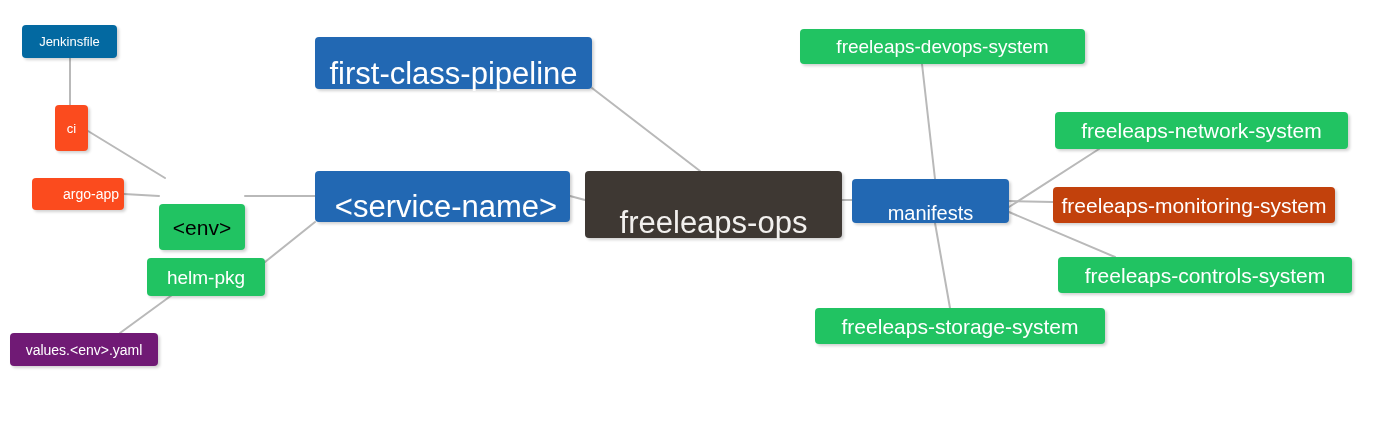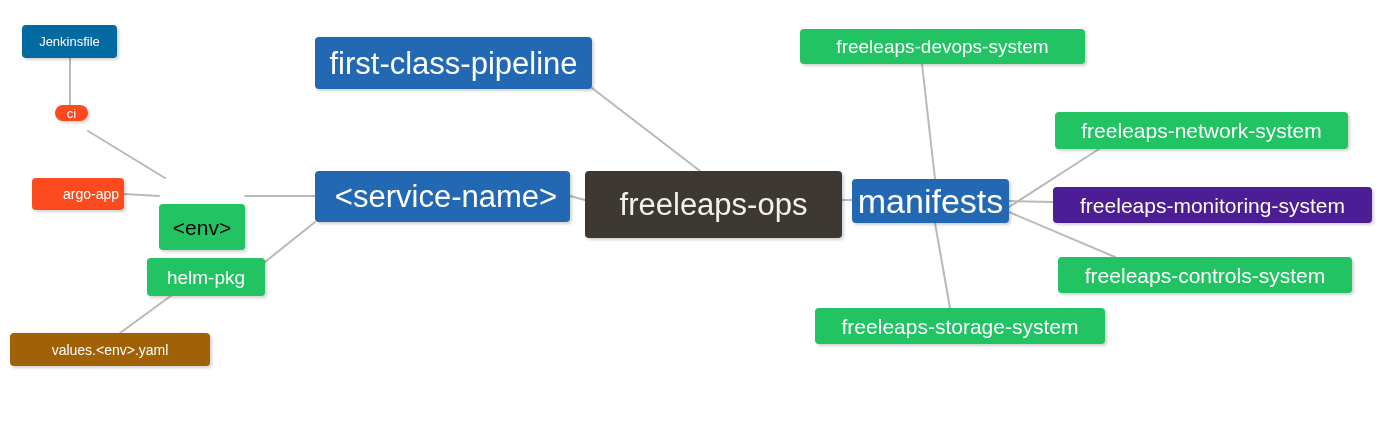--- a/index.html
+++ b/index.html
@@ -40,22 +40,22 @@
     box-shadow: 2px 2px 3px rgba(0,0,0,0.18);
     text-align: center;
     padding: 0 9px;
     user-select: none;
   }
   .node-label {
     display: block;
     white-space: nowrap;
   }
   
-  .sz-root   { font-size: 31px; }
-  .sz-l1     { font-size: 34px; }
+  .sz-root   { font-size: 31px; align-items: flex-end; }
+  .sz-l1     { font-size: 20px; align-items: flex-end; }
   .sz-l2     { font-size: 21px; }
   .sz-l3     { font-size: 19px; }
   .sz-l4     { font-size: 14px; }
   .sz-sm     { font-size: 13px; }
 </style>
 </head>
 <body>
 
 <div id="mindmap">
   <svg id="edge-layer" viewBox="0 0 1390 421" width="1390" height="421" xmlns="http://www.w3.org/2000/svg">
@@ -71,54 +71,54 @@
       <line x1="935" y1="179" x2="922" y2="64" stroke="#b9b9b9" stroke-width="2" stroke-linecap="round"></line>
       <line x1="1009" y1="207" x2="1099" y2="149" stroke="#b9b9b9" stroke-width="2" stroke-linecap="round"></line>
       <line x1="1009" y1="201" x2="1053" y2="202" stroke="#b9b9b9" stroke-width="2" stroke-linecap="round"></line>
       <line x1="1009" y1="212" x2="1115" y2="257" stroke="#b9b9b9" stroke-width="2" stroke-linecap="round"></line>
       <line x1="935" y1="223" x2="950" y2="308" stroke="#b9b9b9" stroke-width="2" stroke-linecap="round"></line>
     </svg>
   <div id="node-layer">
       <div class="node sz-sm" style="left: 22px; top: 25px; width: 95px; height: 33px; background: #0369a1; color: rgb(255, 255, 255);">
         <span class="node-label">Jenkinsfile</span>
       </div>
-      <div class="node sz-sm" style="left: 55px; top: 105px; width: 33px; height: 16px; background: rgb(251, 75, 30); color: rgb(255, 255, 255); border-radius: 10px;">
+      <div class="node sz-sm" style="left: 55px; top: 105px; width: 33px; height: 46px; background: rgb(251, 75, 30); color: rgb(255, 255, 255);">
         <span class="node-label">ci</span>
       </div>
       <div class="node sz-l4" style="left: 32px; top: 178px; width: 92px; height: 32px; background: rgb(251, 75, 30); color: rgb(255, 255, 255); padding-left: 35px;">
         <span class="node-label">argo-app</span>
       </div>
       <div class="node sz-l2" style="left: 159px; top: 176px; width: 86px; height: 46px; background: rgb(33, 195, 98); color: #000000; margin-top: 28px;">
         <span class="node-label">&lt;env&gt;</span>
       </div>
       <div class="node sz-l3" style="left: 147px; top: 258px; width: 118px; height: 38px; background: rgb(33, 195, 98); color: rgb(255, 255, 255); align-items: center;">
         <span class="node-label">helm-pkg</span>
       </div>
-      <div class="node sz-l4" style="left: 10px; top: 333px; width: 200px; height: 33px; background: #a16207; color: rgb(255, 255, 255);">
+      <div class="node sz-l4" style="left: 10px; top: 333px; width: 148px; height: 33px; background: #701a75; color: rgb(255, 255, 255);">
         <span class="node-label">values.&lt;env&gt;.yaml</span>
       </div>
       <div class="node sz-root" style="left: 315px; top: 37px; width: 277px; height: 52px; background: rgb(34, 104, 179); color: rgb(255, 255, 255);">
         <span class="node-label">first-class-pipeline</span>
       </div>
       <div class="node sz-root" style="left: 315px; top: 171px; width: 255px; height: 51px; background: rgb(34, 104, 179); color: rgb(255, 255, 255); padding-left: 16px;">
         <span class="node-label">&lt;service-name&gt;</span>
       </div>
       <div class="node sz-root" style="left: 585px; top: 171px; width: 257px; height: 67px; background: rgb(62, 56, 51); color: rgb(242, 240, 238);">
         <span class="node-label">freeleaps-ops</span>
       </div>
       <div class="node sz-l1" style="left: 852px; top: 179px; width: 157px; height: 44px; background: rgb(34, 104, 179); color: rgb(255, 255, 255);">
         <span class="node-label">manifests</span>
       </div>
       <div class="node sz-l3" style="left: 800px; top: 29px; width: 285px; height: 35px; background: rgb(33, 195, 98); color: rgb(255, 255, 255);">
         <span class="node-label">freeleaps-devops-system</span>
       </div>
       <div class="node sz-l2" style="left: 1055px; top: 112px; width: 293px; height: 37px; background: rgb(33, 195, 98); color: rgb(255, 255, 255);">
         <span class="node-label">freeleaps-network-system</span>
       </div>
-      <div class="node sz-l2" style="left: 1053px; top: 187px; width: 319px; height: 36px; background: #4c1d95; color: rgb(255, 255, 255);">
+      <div class="node sz-l2" style="left: 1053px; top: 187px; width: 282px; height: 36px; background: #c2410c; color: rgb(255, 255, 255);">
         <span class="node-label">freeleaps-monitoring-system</span>
       </div>
       <div class="node sz-l2" style="left: 1058px; top: 257px; width: 294px; height: 36px; background: rgb(33, 195, 98); color: rgb(255, 255, 255);">
         <span class="node-label">freeleaps-controls-system</span>
       </div>
       <div class="node sz-l2" style="left: 815px; top: 308px; width: 290px; height: 36px; background: rgb(33, 195, 98); color: rgb(255, 255, 255);">
         <span class="node-label">freeleaps-storage-system</span>
       </div>
     </div>
 </div>

